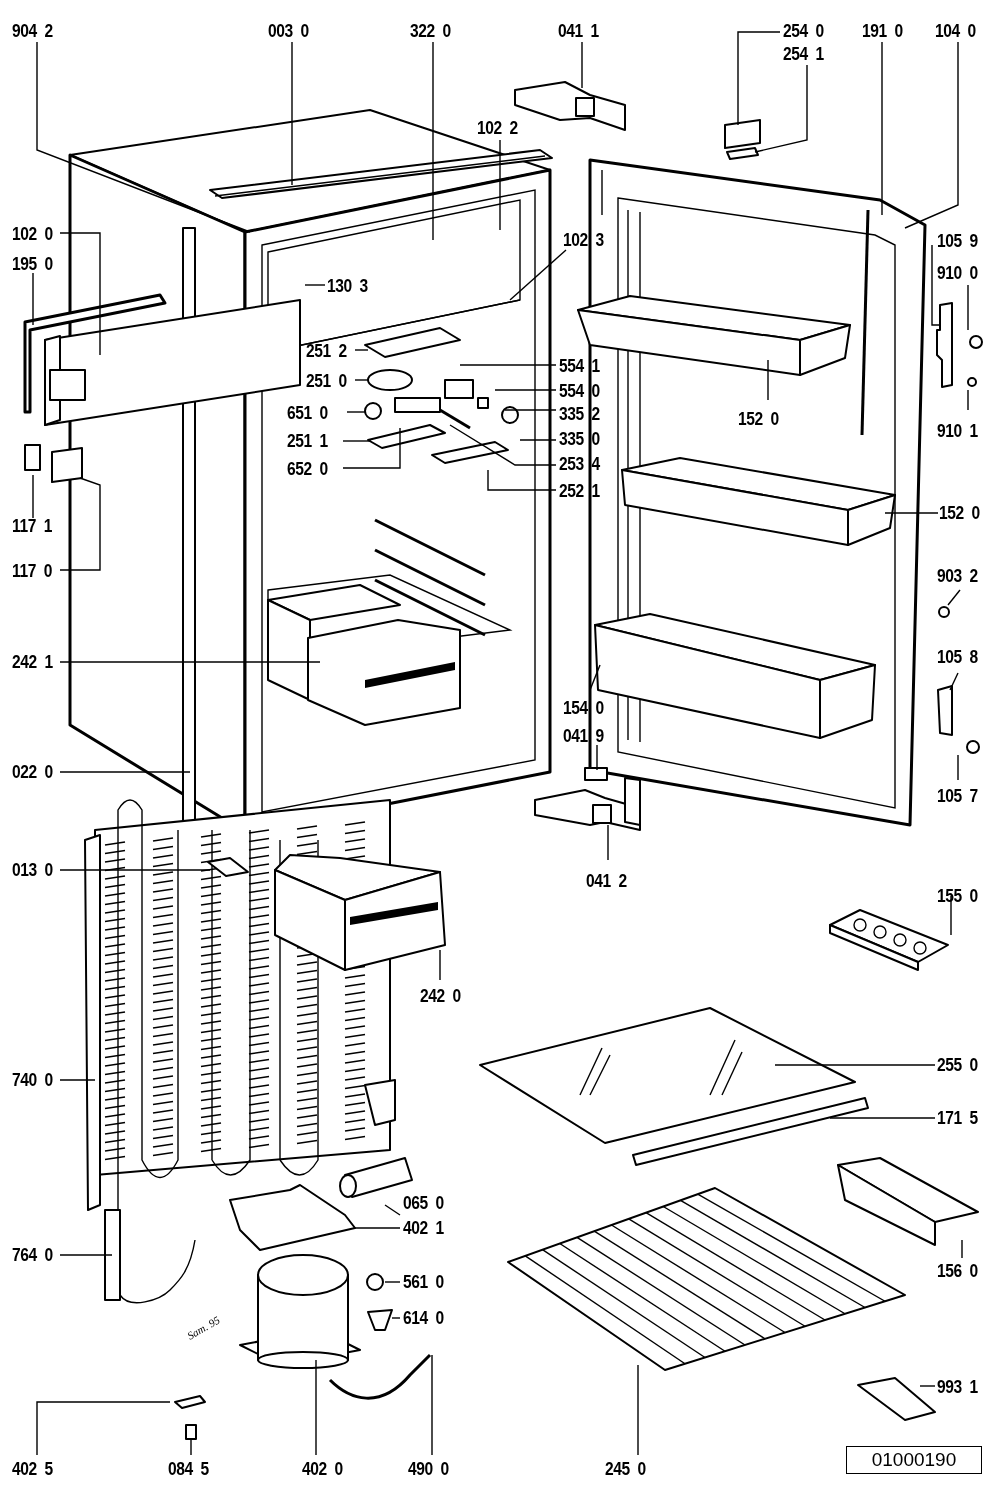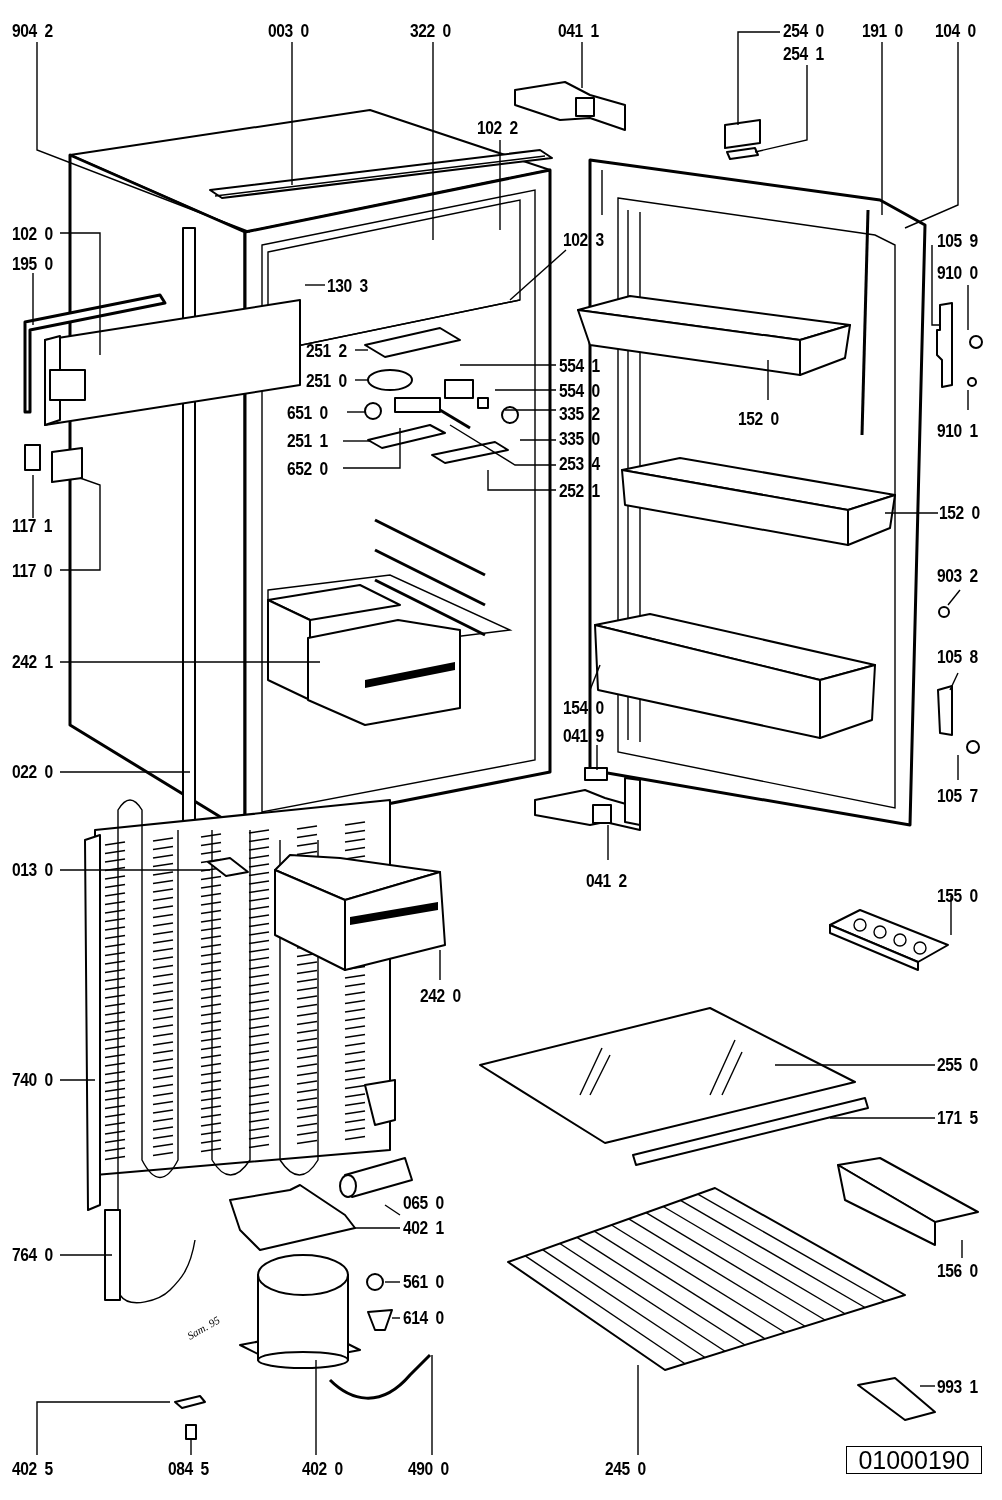--- a/index.html
+++ b/index.html
@@ -4,21 +4,21 @@
 <style>
   html, body { margin:0; padding:0; background:#ffffff; }
   body { width:1002px; height:1500px; position:relative; overflow:hidden;
          font-family:"Liberation Sans Narrow","Liberation Sans", sans-serif; color:#000; }
   #canvas { position:absolute; left:0; top:0; width:1002px; height:1500px; }
   .lbl { position:absolute; font-family:"Liberation Sans", sans-serif; font-weight:bold;
          font-size:19px; letter-spacing:-0.5px; transform:scaleX(0.82); transform-origin:left top;
          white-space:pre; line-height:22px; color:#000; }
   .ref-box { position:absolute; left:846px; top:1446px; width:136px; height:28px;
              border:1.5px solid #000; box-sizing:border-box; text-align:center;
-             font-family:"Liberation Sans", sans-serif; font-size:25px; line-height:26px; }
+             font-family:"Liberation Sans", sans-serif; font-size:19px; line-height:26px; }
   svg .p { fill:#fff; stroke:#000; stroke-width:2; stroke-linejoin:round; }
   svg .t { fill:none; stroke:#000; stroke-width:1.4; }
   svg .th { fill:none; stroke:#000; stroke-width:3; }
   svg .ld { fill:none; stroke:#000; stroke-width:1.4; }
   svg .blk { fill:#000; }
 </style>
 </head>
 <body>
 
 <svg id="canvas" viewBox="0 0 1002 1500" xmlns="http://www.w3.org/2000/svg">

